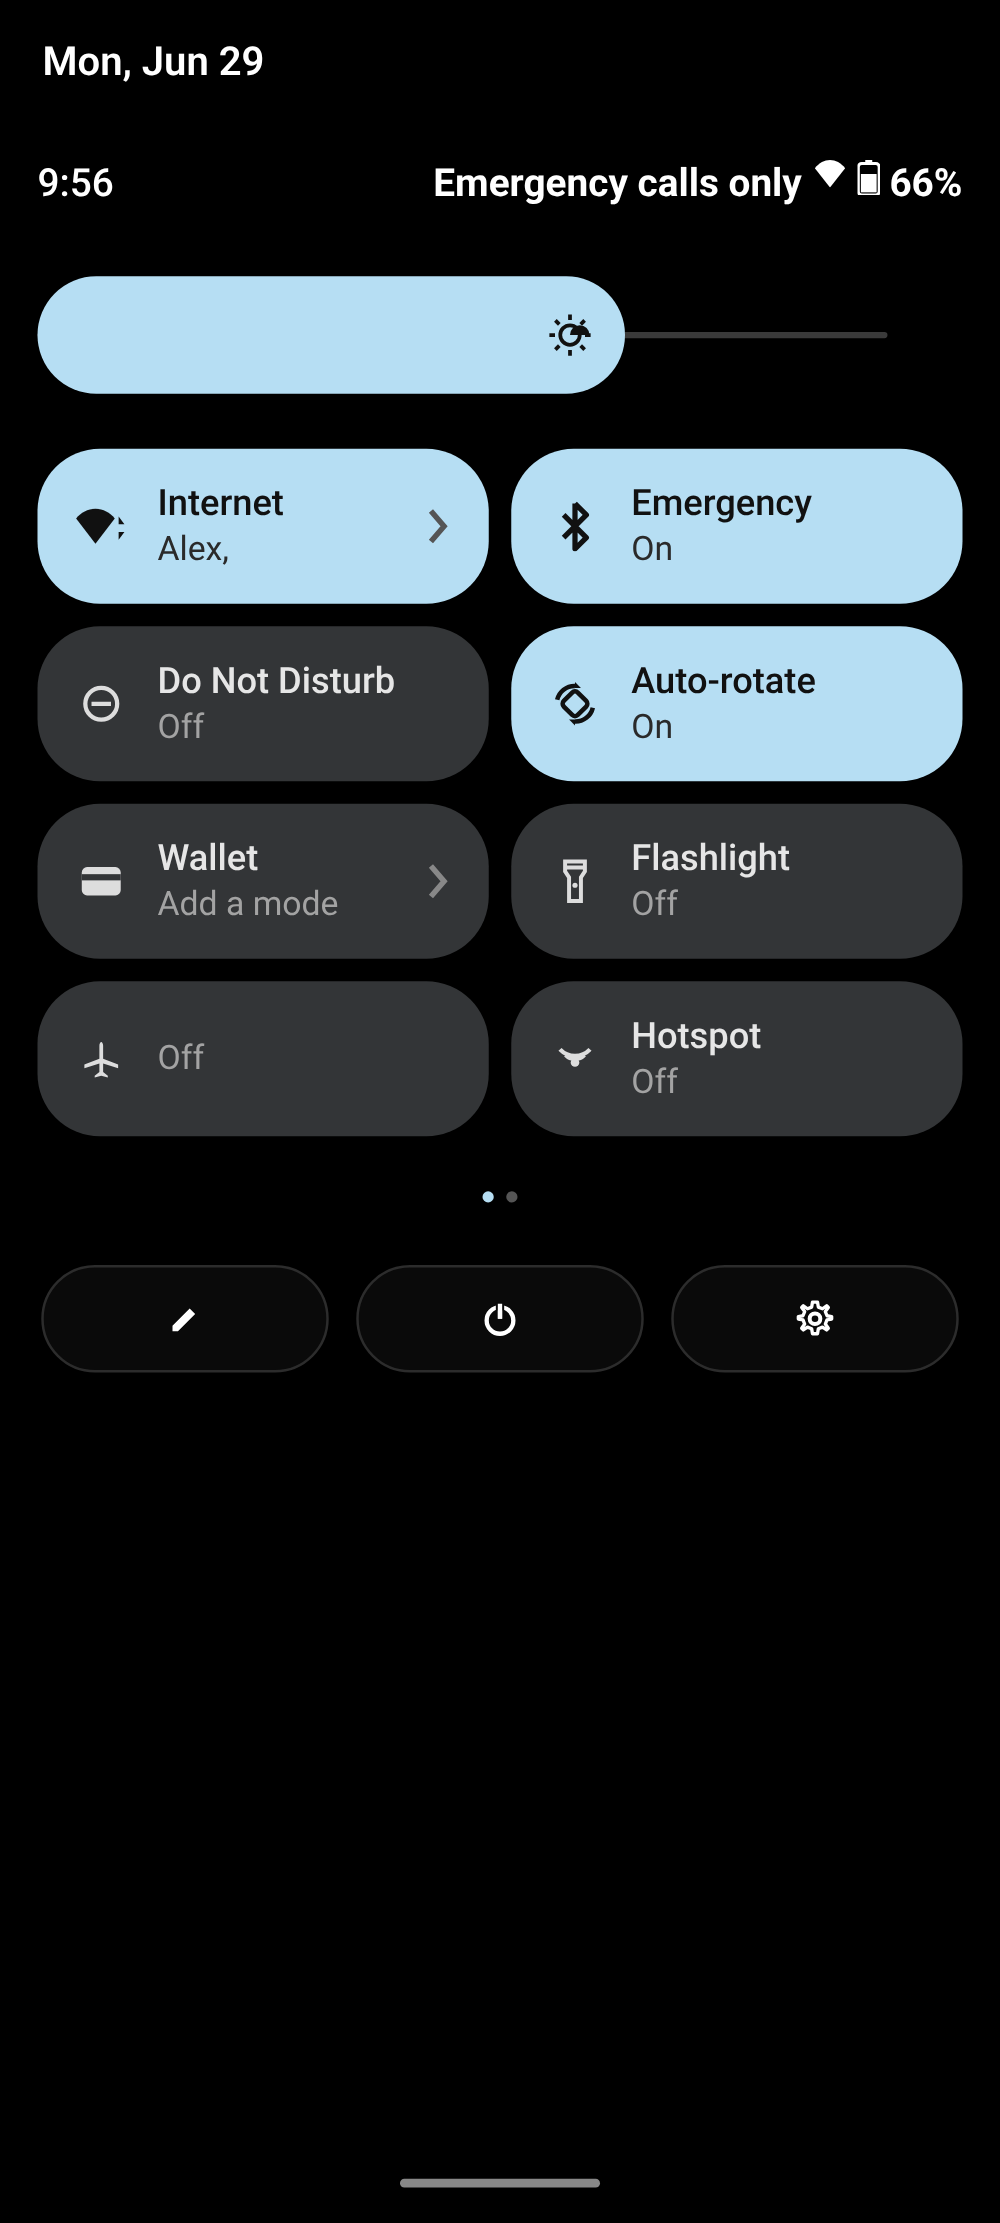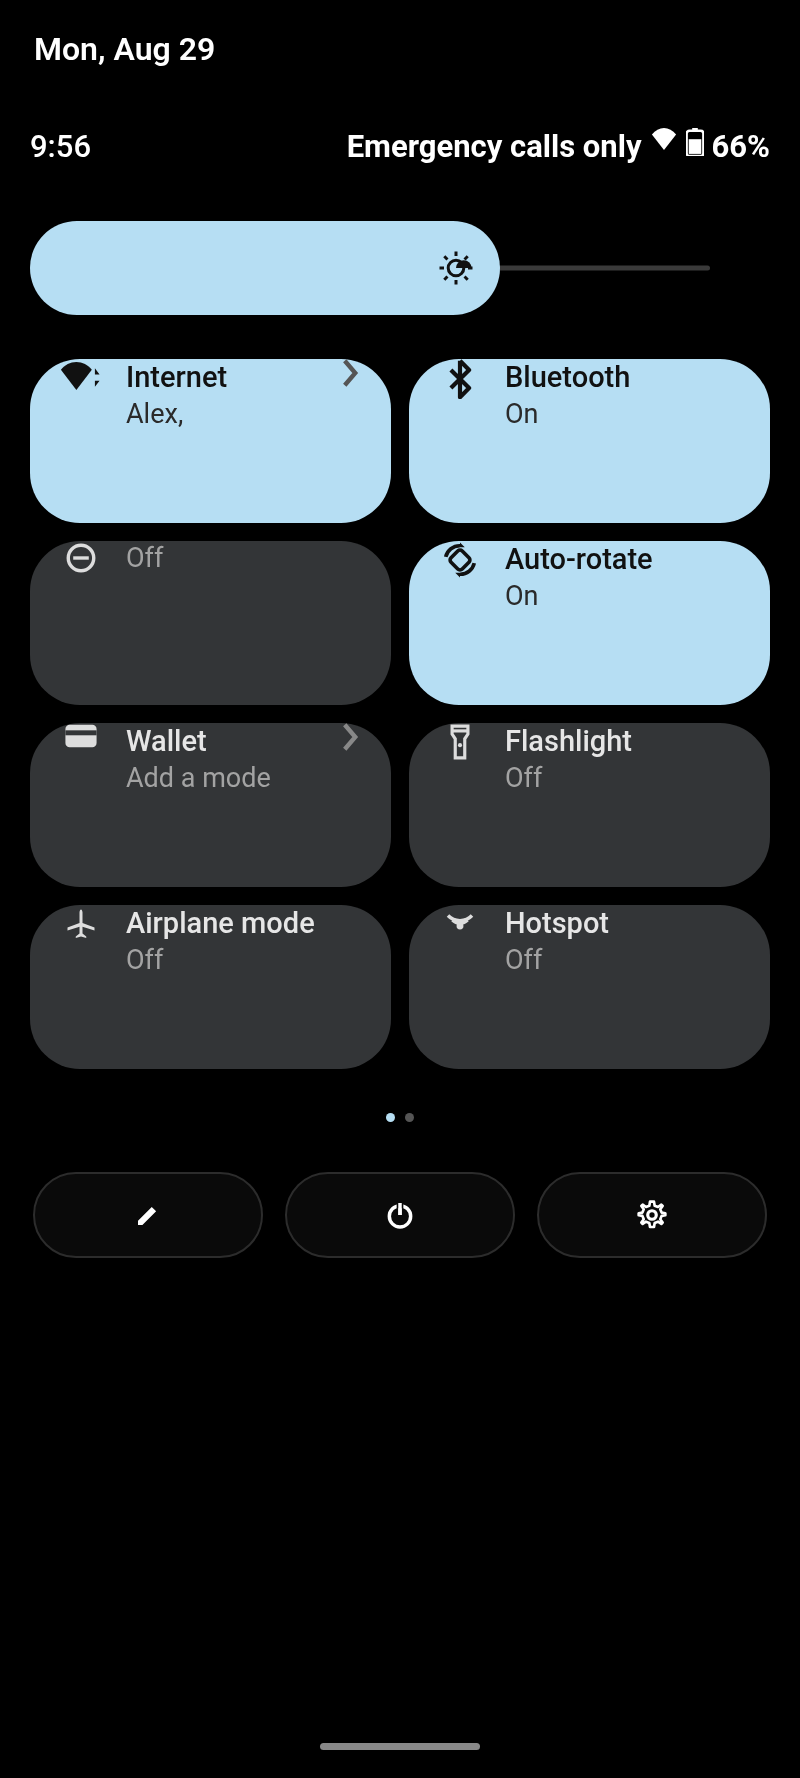--- a/index.html
+++ b/index.html
@@ -10,21 +10,21 @@
 
   .status-row { display: flex; justify-content: space-between; align-items: center; margin-top: 60px; font-size: 31px; gap: 23px; }
   .status-left { font-weight: 500; }
   .status-right { display: flex; align-items: flex-start; gap: 8px; font-weight: 700; }
 
   .brightness { position: relative; margin-top: 56px; height: 94px; }
   .brightness-track { position: absolute; left: 0; right: 60px; top: 50%; height: 5px; background: #3a3a3a; transform: translateY(-50%); border-radius: 3px; }
   .brightness-fill { position: absolute; left: 0; top: 0; width: 470px; height: 94px; background: #b6def3; border-radius: 47px; display:flex; align-items:center; justify-content:flex-end; padding-right:26px; }
 
   .tiles { display: grid; grid-template-columns: 1fr 1fr; gap: 18px; margin-top: 44px; }
-  .tile { height: 164px; border-radius: 50px; display: flex; align-items: flex-start; padding: 0 30px 0 28px; gap: 22px; position: relative; }
+  .tile { height: 124px; border-radius: 50px; display: flex; align-items: center; padding: 0 30px 0 28px; gap: 22px; position: relative; }
   .tile.on  { background: #b6def3; color: #111; }
   .tile.off { background: #333537; color: #ddd; }
   .tile .icon-slot { width: 46px; display:flex; justify-content:center; align-items:center; flex-shrink:0; }
   .tile .labels { display:flex; flex-direction:column; line-height:1.3; flex:1; }
   .tile .title { font-size: 29px; font-weight: 500; }
   .tile .subtitle { font-size: 27px; font-weight: 400; }
   .tile.on .subtitle { color: #2a2a2a; }
   .tile.off .title { color: #e6e6e6; }
   .tile.off .subtitle { color: #a3a3a3; }
   .tile .chevron { position:absolute; right: 32px; font-size: 30px; }
@@ -40,21 +40,21 @@
 
   .nav-handle { position:absolute; bottom:28px; left:50%; transform:translateX(-50%); width:160px; height:7px; background:#888; border-radius:4px; }
 
   svg { display:block; }
 </style>
 </head>
 <body>
 
 <div class="root">
 
-  <div class="date">Mon, Aug 29</div>
+  <div class="date">Mon, Jun 29</div>
 
   <div class="status-row">
     <div class="status-left">9:56</div>
     <div class="status-right">
       <span>Emergency calls only</span>
       <span>
         <svg width="28" height="22" viewBox="0 0 24 20">
             <path d="M12 20 L1 6 C4 2 8 0 12 0 C16 0 20 2 23 6 Z" fill="#fff"></path>
           </svg>
       </span>
@@ -111,33 +111,34 @@
       </span>
     </div>
 
     <div class="tile on">
       <span class="icon-slot">
         <svg width="28" height="40" viewBox="0 0 14 22">
             <path d="M7 1 L12 6 L7 11 L12 16 L7 21 L7 1 M2 6 L12 16 M2 16 L12 6" fill="none" stroke="#111" stroke-width="2.3" stroke-linejoin="round"></path>
           </svg>
       </span>
       <div class="labels">
-        <span class="title">Bluetooth</span>
+        <span class="title">Emergency</span>
         <span class="subtitle">On</span>
       </div>
     </div>
 
     <div class="tile off">
       <span class="icon-slot">
         <svg width="34" height="34" viewBox="0 0 24 24">
             <circle cx="12" cy="12" r="9" fill="none" stroke="#ddd" stroke-width="2.4"></circle>
             <line x1="6.5" y1="12" x2="17.5" y2="12" stroke="#ddd" stroke-width="2.4"></line>
           </svg>
       </span>
       <div class="labels">
+        <span class="title">Do Not Disturb</span>
         <span class="subtitle">Off</span>
       </div>
     </div>
 
     <div class="tile on">
       <span class="icon-slot">
         <svg width="38" height="38" viewBox="0 0 24 24">
             <rect x="7" y="7" width="10" height="10" rx="2" transform="rotate(45 12 12)" fill="none" stroke="#111" stroke-width="2.3"></rect>
             <path d="M3 10 A9 9 0 0 1 12 3" fill="none" stroke="#111" stroke-width="2.3"></path>
             <path d="M21 14 A9 9 0 0 1 12 21" fill="none" stroke="#111" stroke-width="2.3"></path>
@@ -183,21 +184,20 @@
       </div>
     </div>
 
     <div class="tile off">
       <span class="icon-slot">
         <svg width="36" height="36" viewBox="0 0 24 24">
             <path d="M21 15 L13 12 L13 5 C13 4 12.5 3 12 3 C11.5 3 11 4 11 5 L11 12 L3 15 L3 17 L11 14.5 L11 19 L8.5 21 L8.5 22 L12 21 L15.5 22 L15.5 21 L13 19 L13 14.5 L21 17 Z" fill="#ddd"></path>
           </svg>
       </span>
       <div class="labels">
-        <span class="title">Airplane mode</span>
         <span class="subtitle">Off</span>
       </div>
     </div>
 
     <div class="tile off">
       <span class="icon-slot">
         <svg width="36" height="36" viewBox="0 0 24 24">
             <circle cx="12" cy="14" r="2.3" fill="#ddd"></circle>
             <path d="M7 18 A7 7 0 0 1 17 18" fill="none" stroke="#ddd" stroke-width="2.3" transform="rotate(180 12 14)"></path>
             <path d="M4 21 A11 11 0 0 1 20 21" fill="none" stroke="#ddd" stroke-width="2.3" transform="rotate(180 12 14)"></path>

